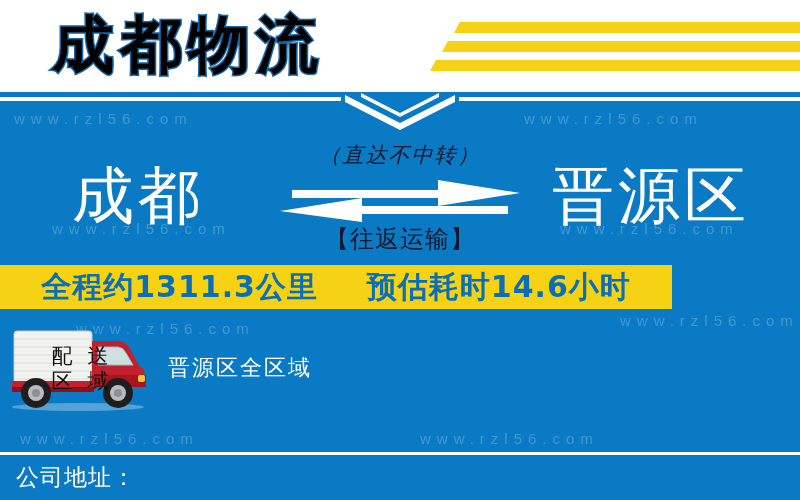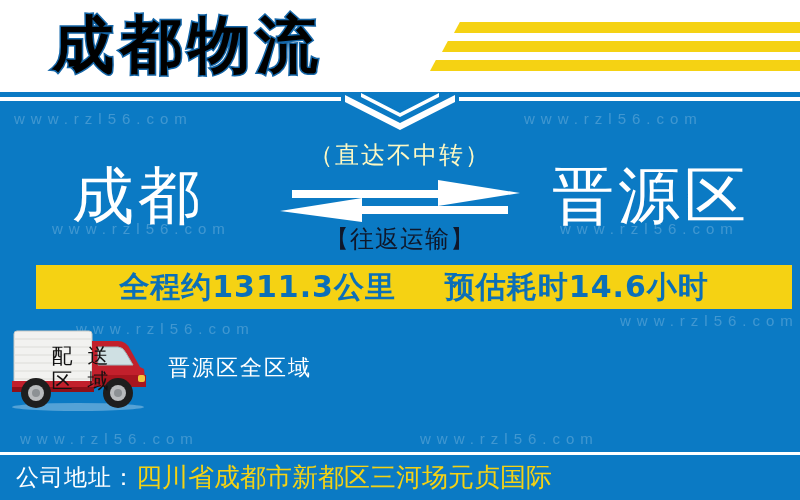--- a/index.html
+++ b/index.html
@@ -73,37 +73,38 @@
     color:#ffffff;letter-spacing:4px;white-space:nowrap;
   }
   .city.origin{left:72px;}
   .city.dest{left:552px;}
 
   .mid{
     position:absolute;left:270px;top:-10px;width:260px;height:130px;
     text-align:center;
   }
   .mid-top{
-    font-size:24px;line-height:30px;color:#fef9c3;letter-spacing:2px;
+    font-size:21px;line-height:30px;color:#0f172a;letter-spacing:2px;
     white-space:nowrap;
+    font-style:italic;
   }
   .arrow-wrap{
     position:relative;width:260px;height:42px;margin-top:10px;
   }
   .arrow-wrap svg{display:block;}
   .mid-bot{
     font-size:24px;line-height:30px;color:#0f172a;letter-spacing:1px;
     white-space:nowrap;margin-top:2px;
   }
 
   
   .band{
-    position:absolute;left:0;top:265px;width:756px;height:44px;
+    position:absolute;left:0;top:265px;width:672px;height:44px;
     background:#f5d213;
-    display:flex;align-items:center;justify-content:center;margin-left:36px;
+    display:flex;align-items:center;justify-content:center;
   }
   .band-text{
     font-size:30px;color:#0b6fb8;font-weight:bold;white-space:nowrap;
     letter-spacing:1px;
   }
   .band-text .gap{display:inline-block;width:26px;}
 
   
   .deliv{
     position:absolute;left:0;top:325px;width:800px;height:95px;
@@ -246,16 +247,15 @@
         <span>域</span>
       </div>
     </div>
 
     <div class="deliv-area">晋源区全区域</div>
   </div>
 
   <div class="foot-rule"></div>
   <div class="footer">
     <span class="foot-label">公司地址：</span>
-    <span class="foot-value">四川省成都市新都区三河场元贞国际</span>
   </div>
 
 </div>
 
 </body></html>

